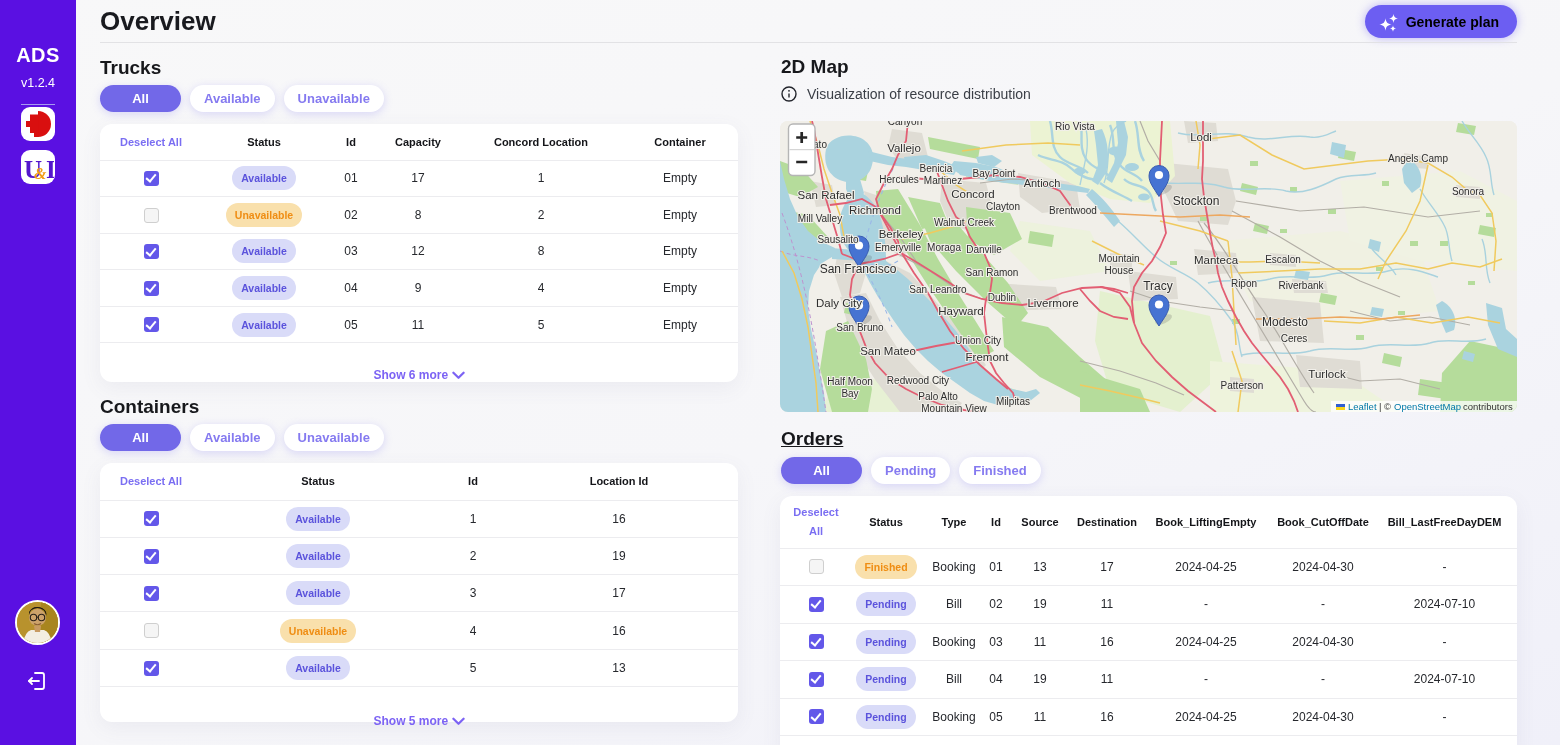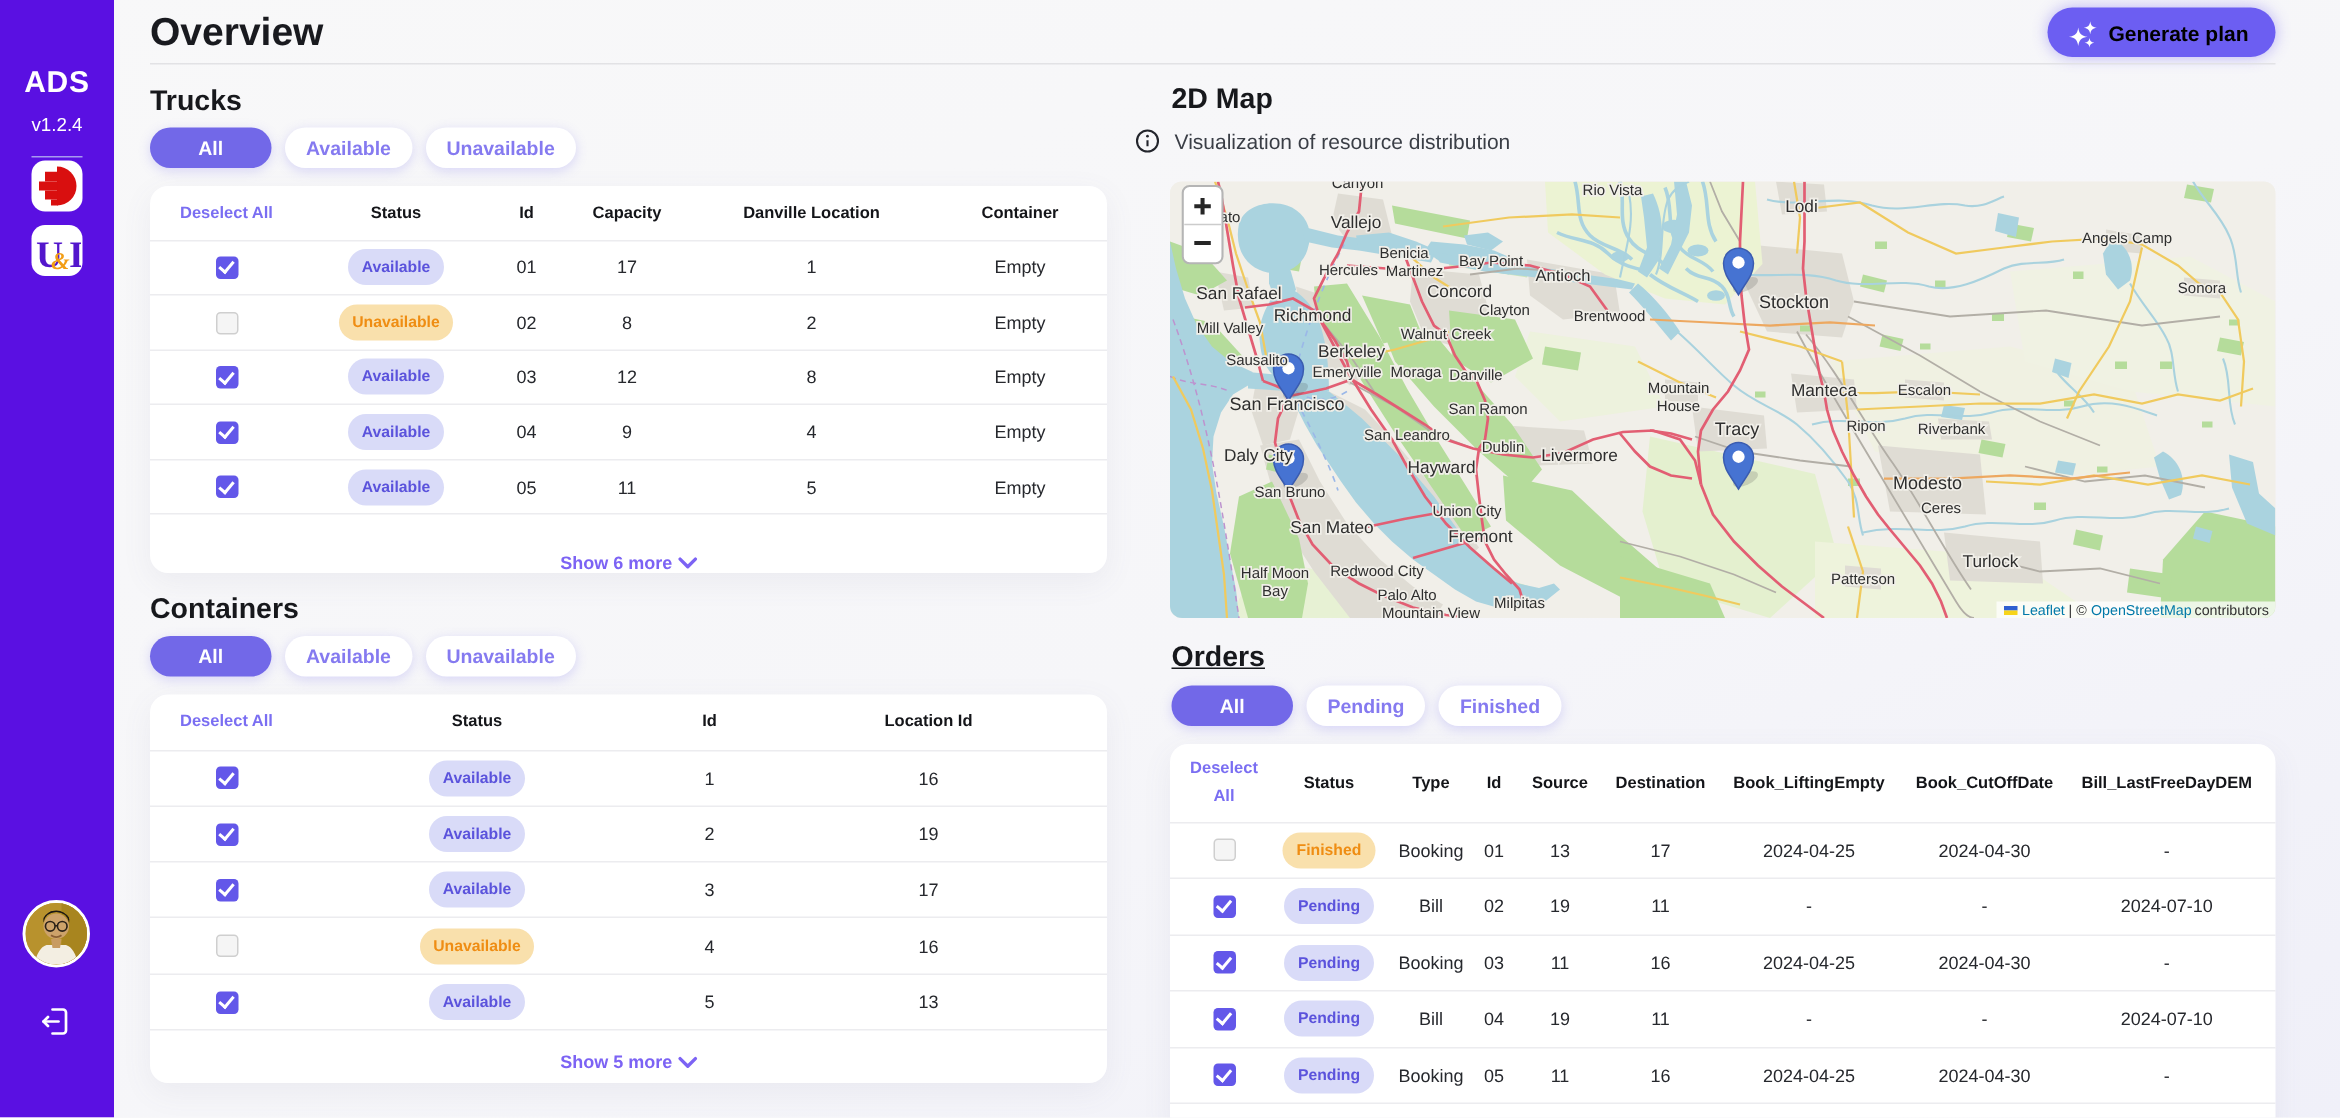--- a/index.html
+++ b/index.html
@@ -48,21 +48,21 @@
 #trucksCard { left:24px; top:124px; width:638px; height:258px; }
 #contTitle { position:absolute; left:24px; top:396px; }
 #contTabs { position:absolute; left:24px; top:424px; }
 #contCard { left:24px; top:463px; width:638px; height:259px; }
 #contCard tr.hdr { height:37px; }
 #contCard tr.row { height:37.3px; }
 #ordersCard tr.row { height:37.5px; }
 #ordersCard .desel { line-height:19px; }
 
 #mapTitle { position:absolute; left:705px; top:56px; }
-#mapSub { position:absolute; left:681px; top:86px; display:flex; align-items:center; gap:10px; font-size:14px; color:#3a3e46; }
+#mapSub { position:absolute; left:705px; top:86px; display:flex; align-items:center; gap:10px; font-size:14px; color:#3a3e46; }
 #mapBox { position:absolute; left:704px; top:121px; width:737px; height:291px; border-radius:8px; overflow:hidden; background:#f1efe9; }
 #ordersTitle { position:absolute; left:705px; top:428px;text-decoration:underline; }
 #ordersTabs { position:absolute; left:705px; top:457px; }
 #ordersCard { left:704px; top:495.5px; width:737px; height:260px; }
 </style>
 </head>
 <body>
 <div id="app">
   <div id="sidebar">
     <div class="ads">ADS</div>
@@ -133,21 +133,21 @@
             <col style="width:84px">
             <col style="width:162px">
             <col style="width:116px">
           </colgroup>
         <tbody>
             <tr class="hdr">
               <th class="desel">Deselect All</th>
               <th>Status</th>
               <th>Id</th>
               <th>Capacity</th>
-              <th>Danville Location</th>
+              <th>Concord Location</th>
               <th>Container</th>
             </tr>
         <tr class="row">
               <td><span class="cb on"></span></td>
               <td><span class="pill av">Available</span></td>
               <td>01</td>
               <td>17</td>
               <td>1</td>
               <td>Empty</td>
             </tr>
@@ -243,21 +243,21 @@
             </tr>
         <tr class="row last">
               <td><span class="cb on"></span></td>
               <td><span class="pill av">Available</span></td>
               <td>5</td>
               <td>13</td>
               <td></td>
             </tr>
       </tbody>
         </table>
-      <div class="showmore" style="margin-top:14px;">Show 5 more <svg width="13" height="9" viewBox="0 0 14 9" style="vertical-align:-1px">
+      <div class="showmore" style="margin-top:27px;">Show 5 more <svg width="13" height="9" viewBox="0 0 14 9" style="vertical-align:-1px">
             <path d="M1.5 1.5 L7 7 L12.5 1.5" fill="none" stroke="#7c63f4" stroke-width="2.4" stroke-linecap="round" stroke-linejoin="round"></path>
           </svg></div>
     </div>
 
     <div class="sect" id="mapTitle">2D Map</div>
     <div id="mapSub">
       <svg width="16" height="16" viewBox="0 0 16 16" fill="none" stroke="#23252c" stroke-width="1.4">
           <circle cx="8" cy="8" r="7"></circle>
           <path d="M8 7.5 V11.5"></path>
           <circle cx="8" cy="4.8" r="0.9" fill="#23252c" stroke="none"></circle>

